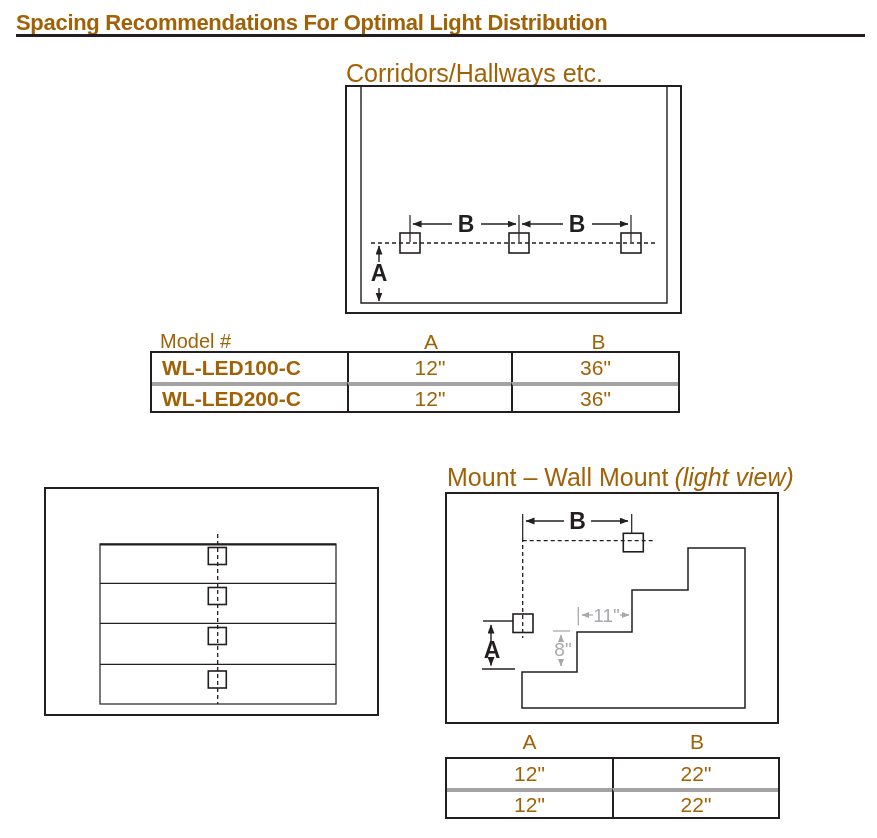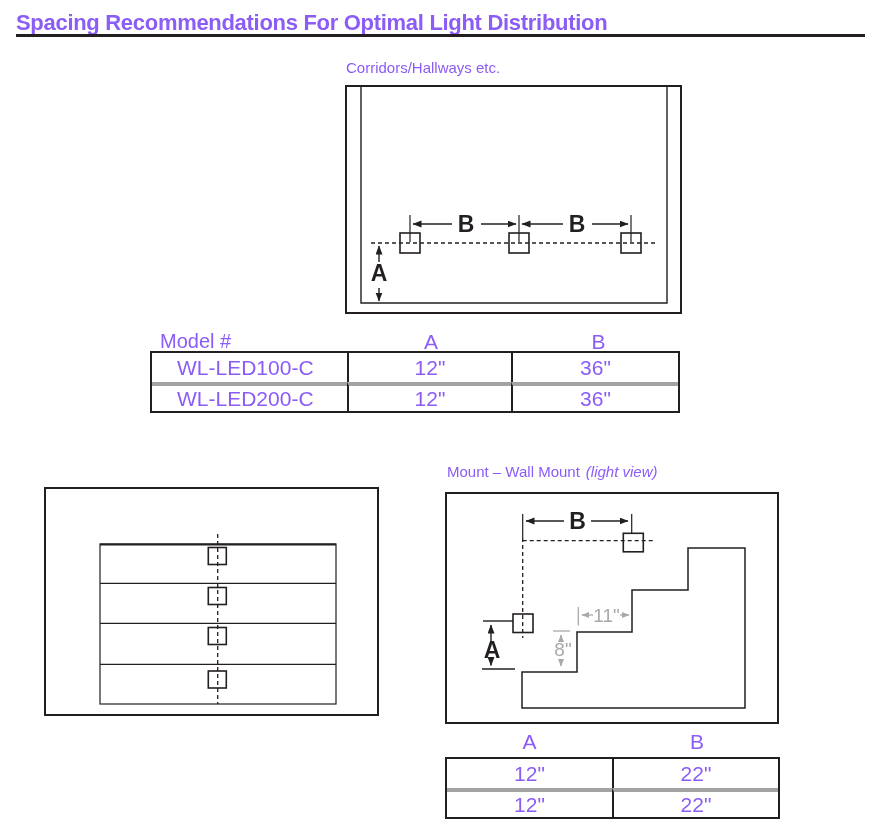--- a/index.html
+++ b/index.html
@@ -1,21 +1,21 @@
 <!DOCTYPE html>
 <html><head>
 <meta charset="utf-8">
 <style>
   html,body{margin:0;padding:0;background:#fff;}
   #canvas{position:relative;width:877px;height:838px;background:#fff;overflow:hidden;
-          font-family:"Liberation Sans",sans-serif;color:#8b5cf6;}
+          font-family:"Liberation Sans",sans-serif;color:#a16207;}
   .abs{position:absolute;}
   #page-title{left:16px;top:10px;font-size:22px;font-weight:700;letter-spacing:-0.3px;white-space:nowrap;}
   #title-rule{left:16px;top:34px;width:849px;height:3px;background:#231f20;}
-  .sec-heading{font-size:15px;white-space:nowrap;}
+  .sec-heading{font-size:25px;white-space:nowrap;}
   .it{font-style:italic;margin-left:6px;}
   #corridor-heading{left:346px;top:59px;}
   #step-heading{left:47px;top:459px;}
   #wall-heading{left:447px;top:463px;}
   svg{position:absolute;overflow:visible;}
   #corridor-svg{left:345px;top:85px;}
   #step-svg{left:44px;top:487px;}
   #wall-svg{left:445px;top:492px;}
 
   .s2{stroke:#231f20;stroke-width:2;fill:none;}
@@ -36,21 +36,21 @@
   #t1-a-header{left:349px;top:330px;width:164px;}
   #t1-b-header{left:515px;top:330px;width:167px;}
   #t2-a-header{left:447px;top:730px;width:165px;}
   #t2-b-header{left:614px;top:730px;width:166px;}
 
   .tbl{position:absolute;display:grid;border:2px solid #231f20;}
   #tbl1{left:150px;top:351px;grid-template-columns:195px 164px 167px;grid-auto-rows:29px;}
   #tbl2{left:445px;top:757px;grid-template-columns:165px 166px;grid-auto-rows:29px;}
   .cell{display:flex;align-items:center;justify-content:center;font-size:21px;
         border-left:2px solid #231f20;border-top:4px solid #a3a3a3;}
-  .cell.model{justify-content:flex-start;padding-left:25px;font-weight:400;}
+  .cell.model{justify-content:flex-start;padding-left:10px;font-weight:700;}
   #tbl1 .cell:nth-child(3n+1){border-left:none;}
   #tbl1 .cell:nth-child(-n+3){border-top:none;}
   #tbl2 .cell:nth-child(2n+1){border-left:none;}
   #tbl2 .cell:nth-child(-n+2){border-top:none;}
 
   #step-note{left:47px;top:740px;font-size:21.5px;line-height:28.5px;white-space:nowrap;}
 </style>
 </head>
 <body>
 

